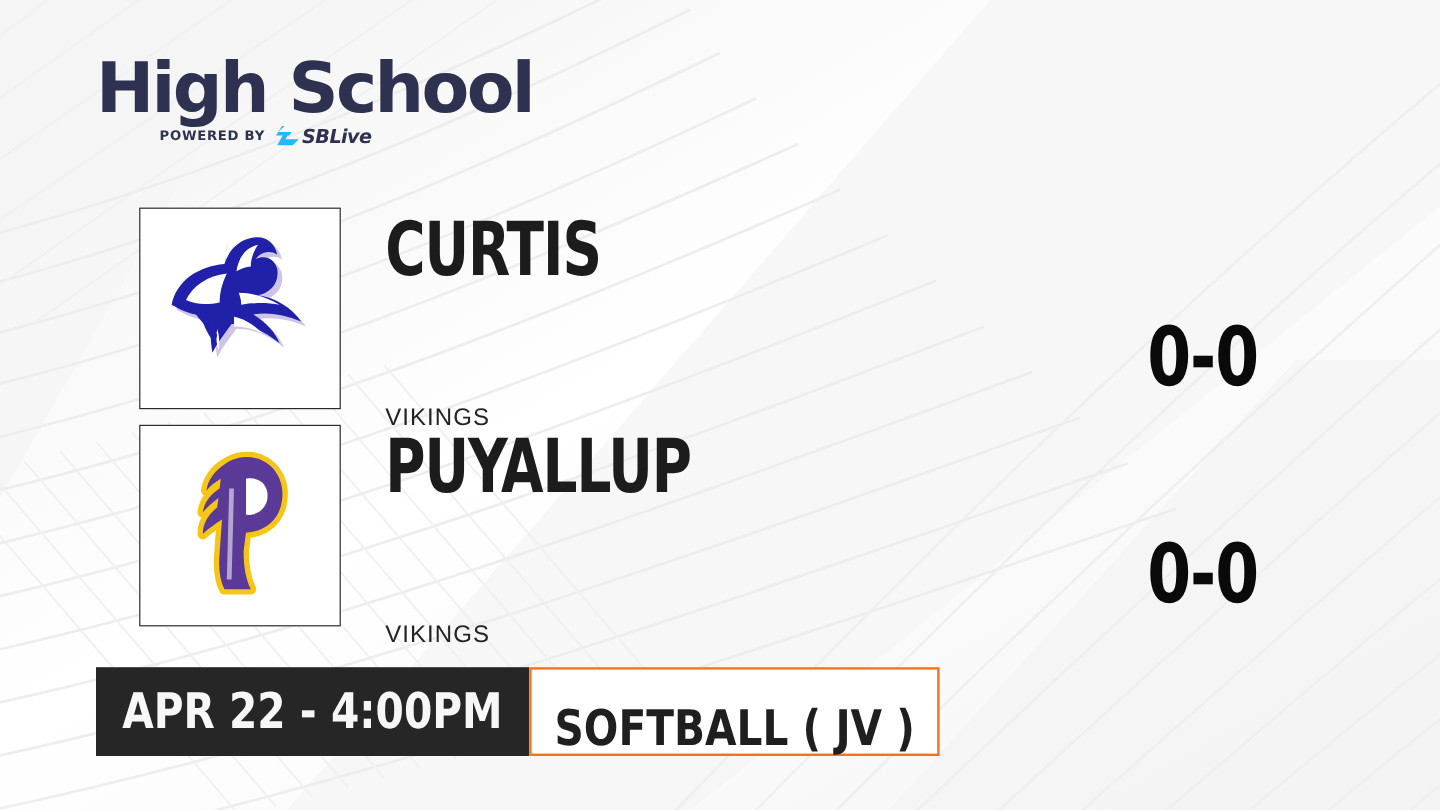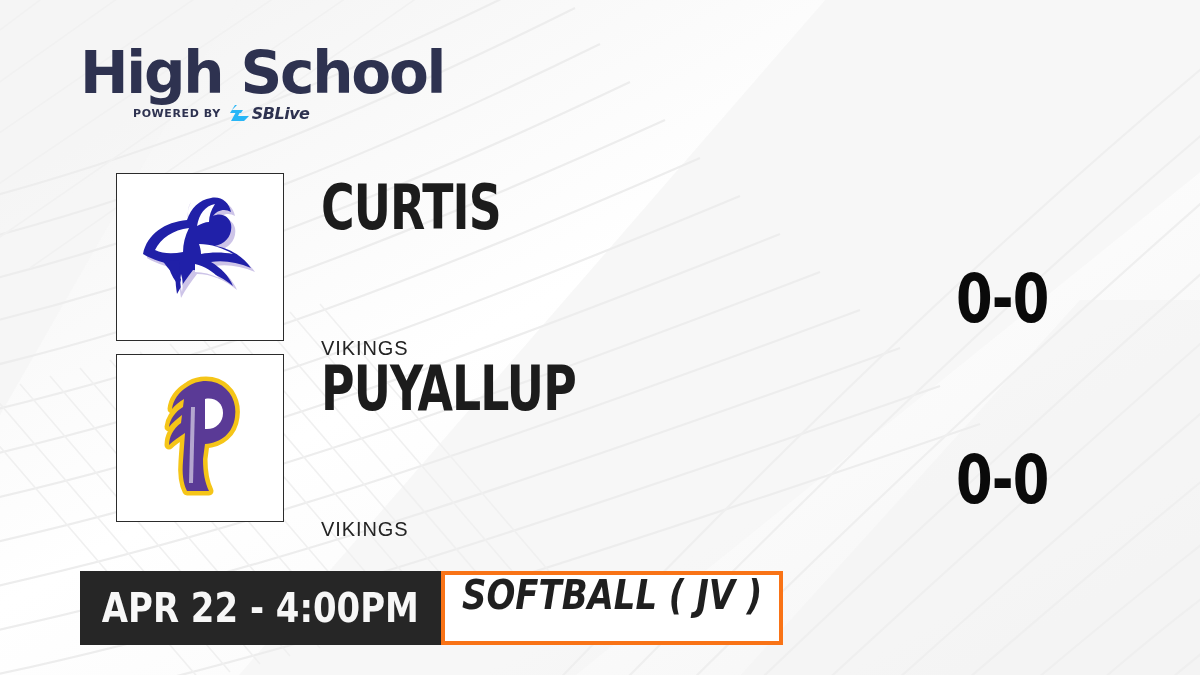--- a/index.html
+++ b/index.html
@@ -168,21 +168,21 @@
     color: #0a0a0a;
     white-space: nowrap;
     transform: scaleX(0.86);
     transform-origin: left top;
   }
 
   
   #info-bar {
     position: absolute;
     left: 80px;
-    top: 571px;
+    top: 556px;
     height: 74px;
     display: flex;
     z-index: 5;
     border-radius: 29px;
   }
   #info-date {
     width: 361px;
     background: #262626;
     color: #f7f7f7;
     display: flex;
@@ -195,27 +195,26 @@
     font-weight: bold;
     font-size: 41px;
     line-height: 41px;
     letter-spacing: 0px;
     white-space: nowrap;
     transform: scaleX(0.92);
   }
   #info-sport {
     width: 342px;
     background: #ffffff;
-    border: 4px solid #f97316;
+    border: 2px solid #f97316;
     box-sizing: border-box;
     color: #1f1f1f;
     display: flex;
-    align-items: flex-start;
+    align-items: flex-end;
     justify-content: center;
-    font-style: italic;
   }
   #info-sport-text {
     font-family: "DejaVu Sans Condensed", "Liberation Sans Narrow", "Liberation Sans", sans-serif;
     font-weight: bold;
     font-size: 41px;
     line-height: 41px;
     letter-spacing: 0px;
     white-space: nowrap;
     transform: scaleX(0.92);
   }

